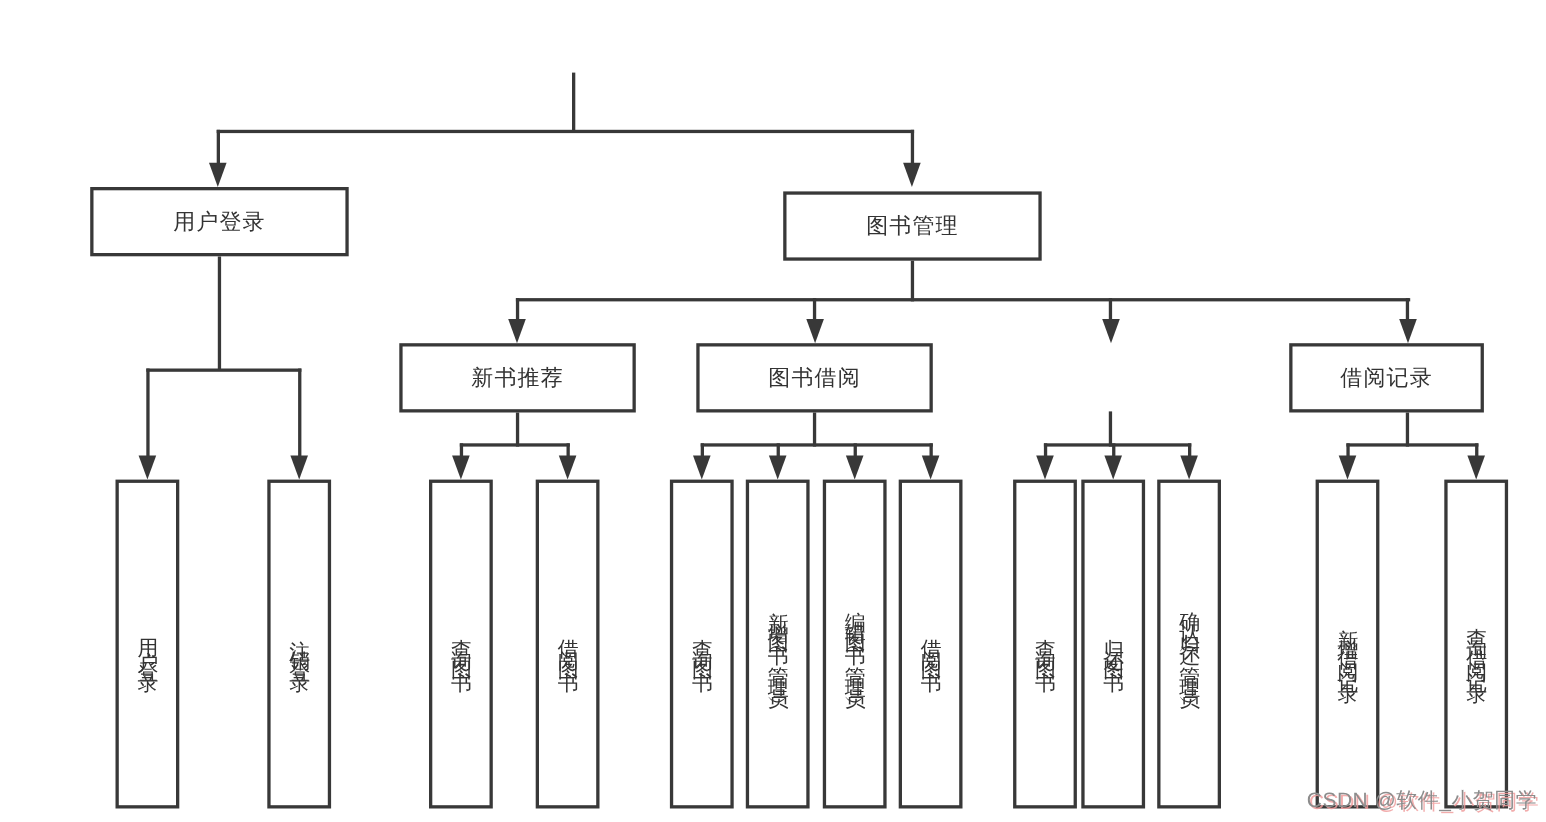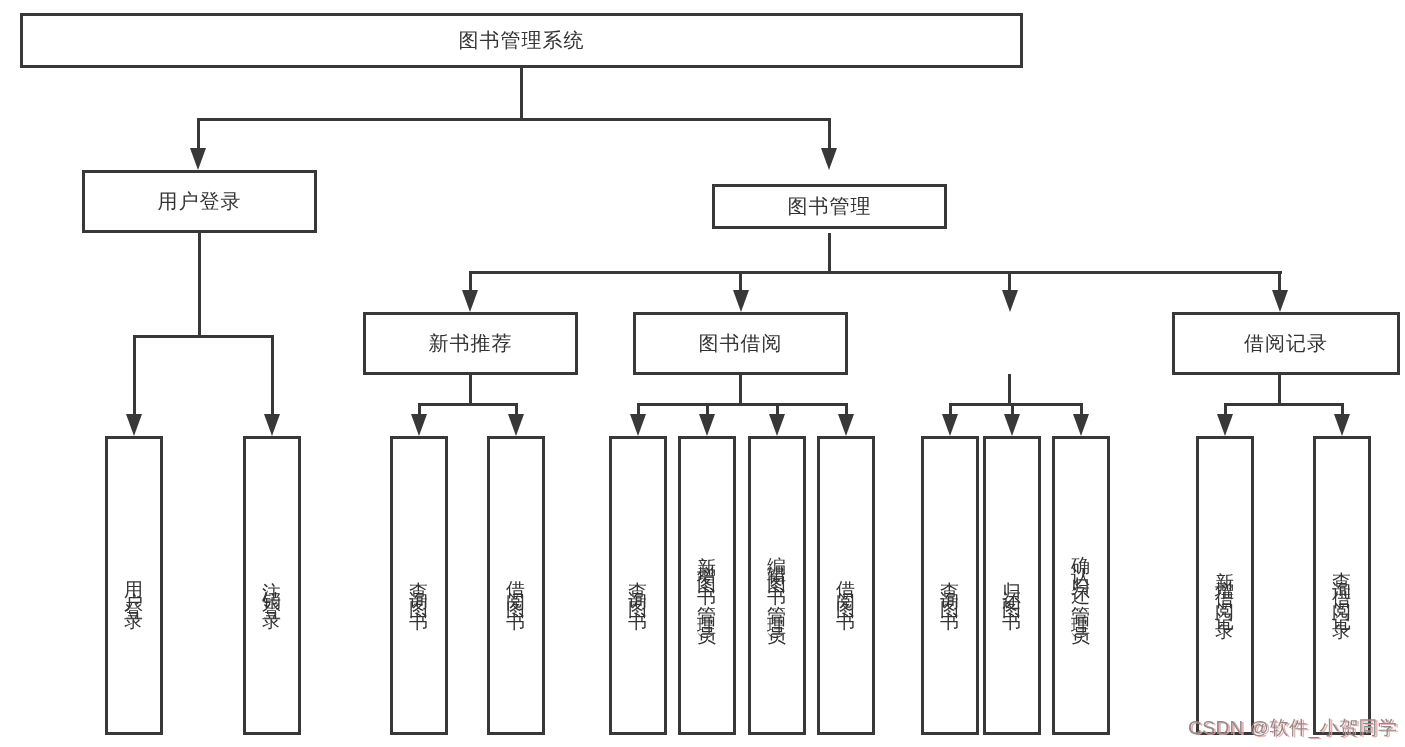--- a/index.html
+++ b/index.html
@@ -31,31 +31,30 @@
     position:absolute;left:1188px;top:715px;z-index:10;
     font-size:19px;color:#8c8c8c;letter-spacing:0.5px;white-space:nowrap;
     text-shadow:2px 1px 0 rgba(240,158,158,0.85);
   }
 </style>
 </head>
 <body>
 
 <div id="canvas">
 
-  <div class="box hnode" style="left:20px;top:13px;width:1003px;height:55px;">图书管理系统</div>
 
   <div class="vline" style="left:520px;top:66px;height:53px;"></div>
   <div class="hline" style="left:196.5px;top:118px;width:634px;"></div>
   <div class="vline" style="left:196.5px;top:118px;height:34px;"></div>
   <div class="ah" style="left:190px;top:148px;"></div>
   <div class="vline" style="left:827.5px;top:118px;height:34px;"></div>
   <div class="ah" style="left:821px;top:148px;"></div>
 
   <div class="box hnode" style="left:82px;top:170px;width:235px;height:63px;">用户登录</div>
-  <div class="box hnode" style="left:712px;top:184px;width:235px;height:45px;">图书管理</div>
+  <div class="box hnode" style="left:712px;top:174px;width:235px;height:63px;">图书管理</div>
 
   <div class="vline" style="left:198px;top:233px;height:104px;"></div>
   <div class="hline" style="left:132.5px;top:335px;width:141px;"></div>
   <div class="vline" style="left:132.5px;top:335px;height:83px;"></div>
   <div class="ah" style="left:126px;top:414px;"></div>
   <div class="vline" style="left:270.5px;top:335px;height:83px;"></div>
   <div class="ah" style="left:264px;top:414px;"></div>
 
   <div class="vline" style="left:828px;top:233px;height:41px;"></div>
   <div class="hline" style="left:468.5px;top:271px;width:813px;"></div>
@@ -63,21 +62,21 @@
   <div class="ah" style="left:462px;top:290px;"></div>
   <div class="vline" style="left:739px;top:271px;height:24px;"></div>
   <div class="ah" style="left:732.5px;top:290px;"></div>
   <div class="vline" style="left:1008px;top:271px;height:24px;"></div>
   <div class="ah" style="left:1001.5px;top:290px;"></div>
   <div class="vline" style="left:1278px;top:271px;height:24px;"></div>
   <div class="ah" style="left:1271.5px;top:290px;"></div>
 
   <div class="box hnode" style="left:633px;top:312px;width:215px;height:63px;">图书借阅</div>
   <div class="box hnode" style="left:363px;top:312px;width:215px;height:63px;">新书推荐</div>
-  <div class="box hnode" style="left:1172px;top:312px;width:228px;height:63px;">借阅记录</div>
+  <div class="box hnode" style="left:1172px;top:312px;width:177px;height:63px;">借阅记录</div>
 
   <div class="vline" style="left:468.5px;top:374px;height:32px;"></div>
   <div class="vline" style="left:739px;top:374px;height:32px;"></div>
   <div class="vline" style="left:1008px;top:374px;height:32px;"></div>
   <div class="vline" style="left:1278px;top:374px;height:32px;"></div>
 
   <div class="hline" style="left:417.5px;top:403px;width:100px;"></div>
   <div class="hline" style="left:636.5px;top:403px;width:211px;"></div>
   <div class="hline" style="left:948.5px;top:403px;width:134px;"></div>
   <div class="hline" style="left:1223.5px;top:403px;width:120px;"></div>

